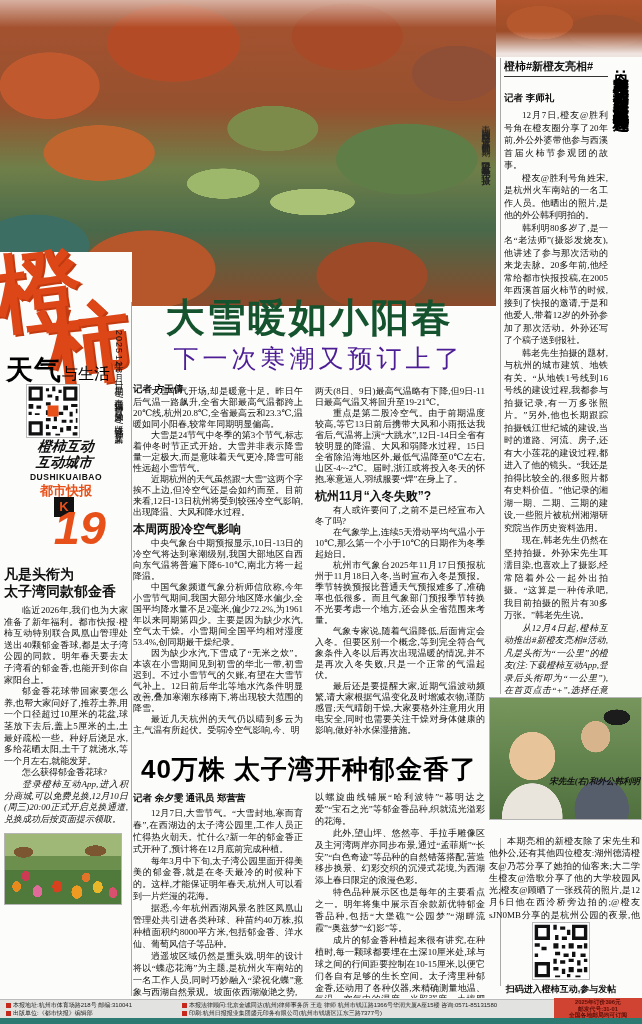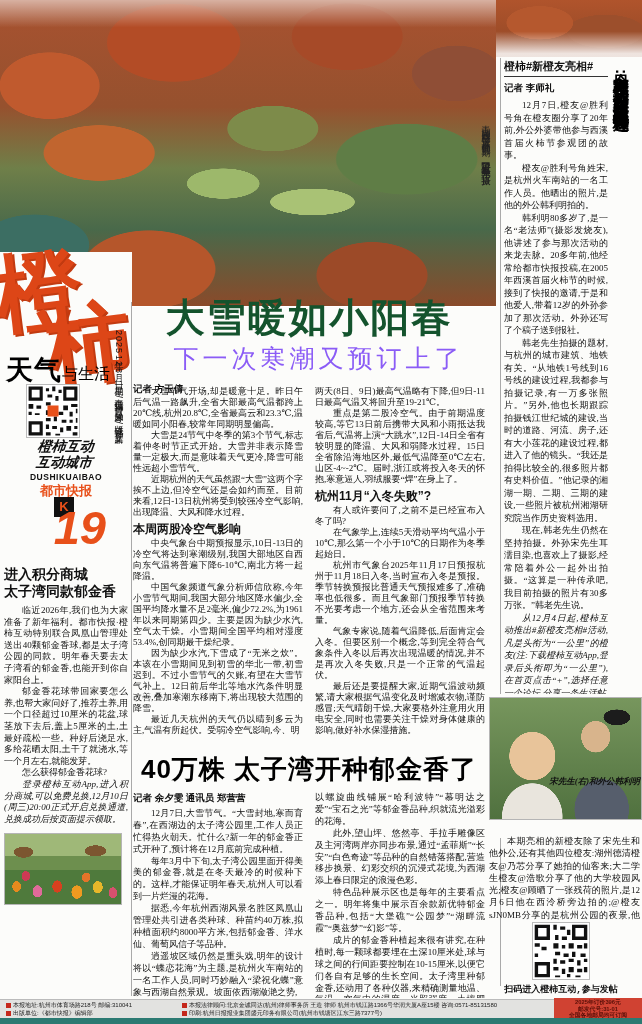--- a/index.html
+++ b/index.html
@@ -60,48 +60,48 @@
   
   .bl-p,.bl-c,.bl-i{text-indent:2em;text-align:justify;margin:0;}
   .bl-c{text-indent:0;}
   .bl-i{font-style:italic;}
   .bl-h{font-weight:bold;font-family:"Liberation Sans",sans-serif;font-size:12px;
     margin:6px 0 3px;text-indent:0;}
   .byline{font-size:9.5px;font-weight:bold;font-family:"Liberation Sans",sans-serif;}
   
   .wx-head{left:133px;top:298px;width:352px;text-align:center;font-family:"Liberation Sans",sans-serif;}
   .wx-head .h1{font-size:39px;font-weight:900;letter-spacing:2px;line-height:1.05;color:#14532d;}
-  .wx-head .h2{font-size:25px;font-weight:500;letter-spacing:4px;margin-top:3px;color:#8b5cf6;padding-left:19px;}
+  .wx-head .h2{font-size:25px;font-weight:500;letter-spacing:4px;margin-top:3px;color:#4c1d95;padding-left:19px;}
   .wx-head .byline{text-align:left;margin-top:8px;}
   .wx-cols{left:133px;top:386px;width:352px;height:362px;overflow:hidden;display:flex;gap:12px;}
   .wx-cols .col{flex:1;font-size:9px;line-height:11px;}
   
   .tp-art{left:133px;top:752px;width:352px;height:246px;overflow:hidden;}
   .tp-art .h1{text-align:center;font-family:"Liberation Sans",sans-serif;font-size:26px;
     font-weight:900;letter-spacing:1px;color:#000;}
   .tp-cols{display:flex;gap:12px;margin-top:5px;}
   .tp-cols .col{flex:1;font-size:9px;line-height:11.9px;}
   .tp-cols .byline{margin-bottom:4px;}
   
   .rt-top{left:504px;top:60px;width:104px;height:634px;overflow:hidden;font-size:9px;line-height:12.5px;}
   .rt-tag{font-family:"Liberation Sans",sans-serif;font-weight:bold;font-size:11px;
-    border-bottom:1px solid #333;padding-bottom:3px;margin-bottom:5px;}
+    border-bottom:1px solid #333;padding-bottom:3px;margin-bottom:15px;}
   .rt-top .byline{margin-bottom:5px;}
   .man-photo{left:489px;top:697px;width:151px;height:121px;border:1px solid #b5b5b5;
     background:
       radial-gradient(22px 13px at 84% 16%, #1c1c1c 0 60%, rgba(0,0,0,0) 61%),
       radial-gradient(38px 40px at 28% 48%, #e8c49a 0 60%, rgba(0,0,0,0) 61%),
       radial-gradient(24px 26px at 70% 32%, #d8b48c 0 60%, rgba(0,0,0,0) 61%),
       radial-gradient(50px 55px at 28% 98%, #e9e5dd 0 60%, rgba(0,0,0,0) 61%),
       radial-gradient(45px 50px at 74% 92%, #565e6c 0 60%, rgba(0,0,0,0) 61%),
       linear-gradient(#77965d,#50713f);}
   .man-cap{left:489px;top:776px;width:151px;text-align:right;font-style:italic;font-size:8.5px;font-weight:bold;}
   .rt-bottom{left:489px;top:835px;width:151px;height:86px;overflow:hidden;font-size:9px;line-height:12.3px;}
   .qr2-cap{left:480px;top:983px;width:162px;text-align:center;font-size:9px;font-weight:bold;
-    font-family:Liberation Mono, monospace;}
+    font-family:Liberation Sans, sans-serif;}
   .vert-head{left:610px;top:60px;height:478px;writing-mode:vertical-rl;
     font-family:"Liberation Sans",sans-serif;font-weight:900;font-size:16px;letter-spacing:1.5px;color:#000;}
   
   .ex-art{left:4px;top:566px;width:124px;}
   .ex-art .title{font-family:"Liberation Sans",sans-serif;font-weight:900;font-size:14px;line-height:17px;}
   .ex-body{margin-top:5px;font-size:9px;line-height:11.6px;}
   .tulip-photo{margin-top:8px;width:116px;height:70px;border:1px solid #b5b5b5;
     background:
       radial-gradient(16px 9px at 16% 26%, #7c5630 0 60%, rgba(0,0,0,0) 61%),
       radial-gradient(18px 9px at 78% 24%, #7c5630 0 60%, rgba(0,0,0,0) 61%),
@@ -234,21 +234,21 @@
   <div class="abs qr qr2">
     <svg viewBox="0 0 33 33">
       <rect x="0" y="0" width="33" height="33" fill="#fff"></rect>
       <path fill="#111" d="M1 1h9v9H1zM3 3v5h5V3zM23 1h9v9h-9zM25 3v5h5V3zM1 23h9v9H1zM3 25v5h5V25zM12 1h2v3h-2zM16 2h3v2h-3zM20 4h2v3h-2zM13 7h2v3h-2zM17 8h3v2h-3zM1 12h3v2H1zM5 14h3v2H5zM12 12h3v3h-3zM17 13h2v2h-2zM21 12h3v3h-3zM26 13h3v2h-3zM30 12h2v3h-2zM13 17h3v2h-3zM18 18h3v2h-3zM23 17h2v3h-2zM28 18h3v2h-3zM1 18h2v2H1zM12 21h2v3h-2zM16 22h3v2h-3zM21 21h3v2h-3zM26 22h2v3h-2zM30 21h2v2h-2zM12 26h3v2h-3zM17 27h2v3h-2zM21 26h3v3h-3zM26 27h3v2h-3zM30 26h2v3h-2zM13 31h3v1h-3zM20 30h2v2h-2zM25 31h3v1h-3z"></path>
     </svg>
   </div>
   <div class="abs qr2-cap">扫码进入橙柿互动,参与发帖</div>
   <div class="abs vert-head">今日亮相橙友:我外公用一万多张照片记录杭州地铁建设过程</div>
 
   <div class="abs ex-art">
-    <div class="title">进入积分商城</div>
+    <div class="title">凡是头衔为</div>
     <div class="title">太子湾同款郁金香</div>
     <div class="ex-body">
         <div class="bl-p">临近2026年,我们也为大家准备了新年福利。都市快报·橙柿互动特别联合凤凰山管理处送出40颗郁金香球,都是太子湾公园的同款。明年春天要去太子湾看的郁金香,也能开到你自家阳台上。</div>
         <div class="bl-p">郁金香花球带回家要怎么养,也帮大家问好了,推荐土养,用一个口径超过10厘米的花盆,球茎放下去后,盖上5厘米的土,土最好疏松一些。种好后浇足水,多给花晒太阳,土干了就浇水,等一个月左右,就能发芽。</div>
         <div class="bl-p">怎么获得郁金香花球?</div>
         <div class="bl-i">登录橙柿互动App,进入积分商城,可以免费兑换,12月10日(周三)20:00正式开启兑换通道,兑换成功后按页面提示领取。</div>
       </div>
     <div class="tulip-photo"></div>
   </div>
 

